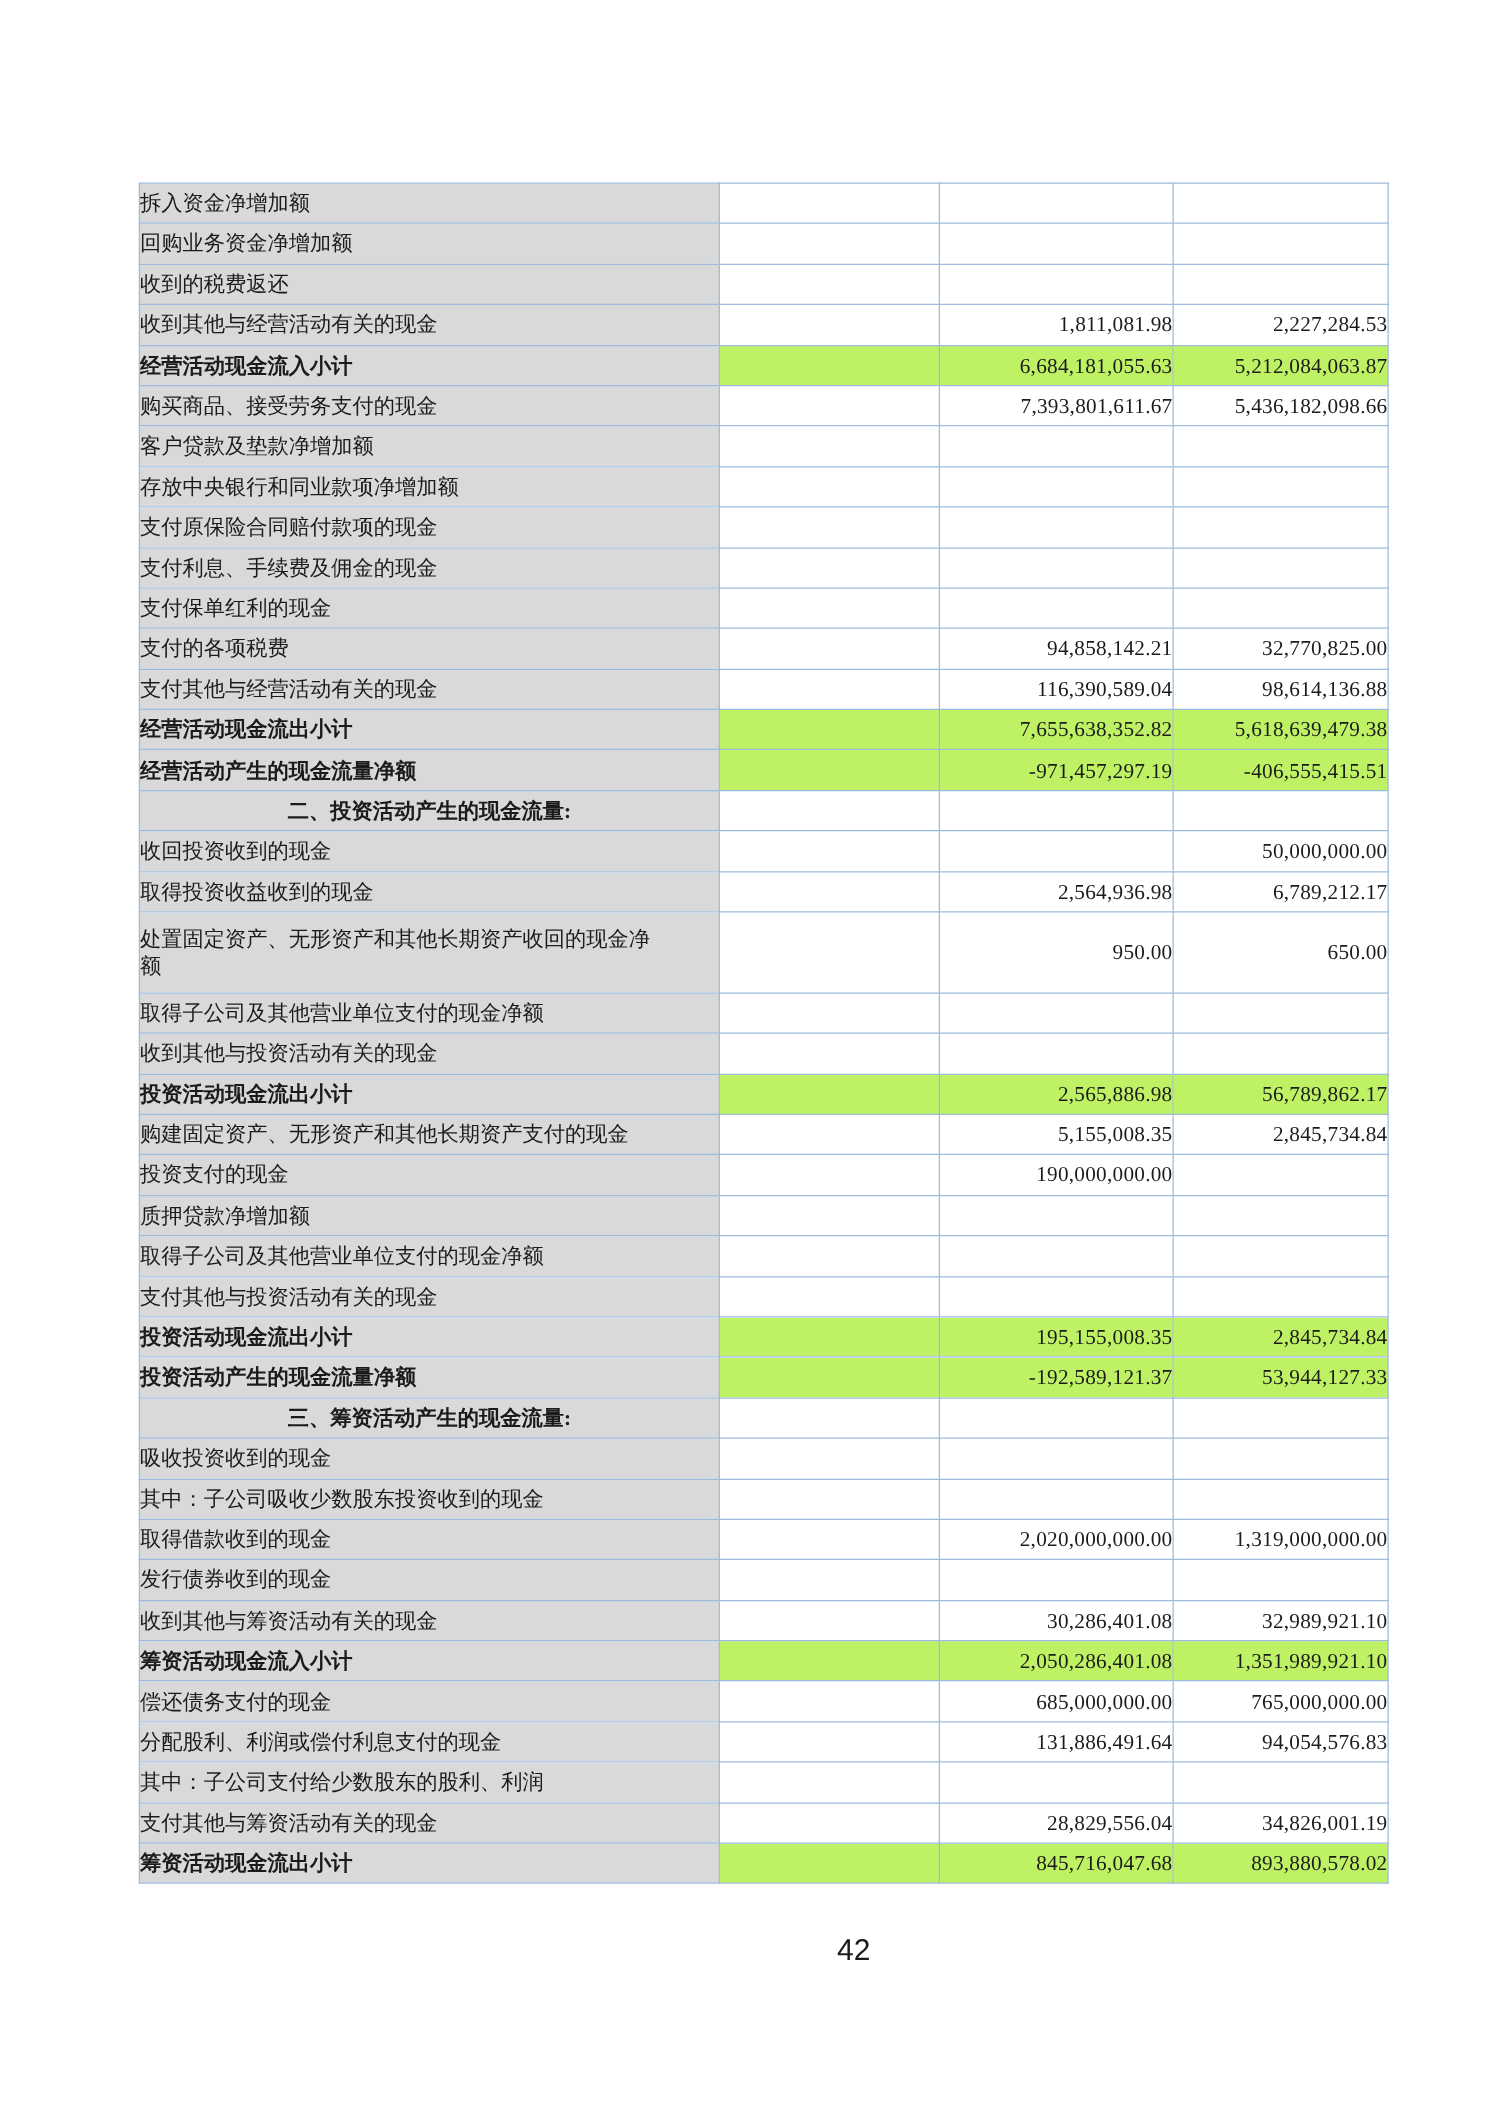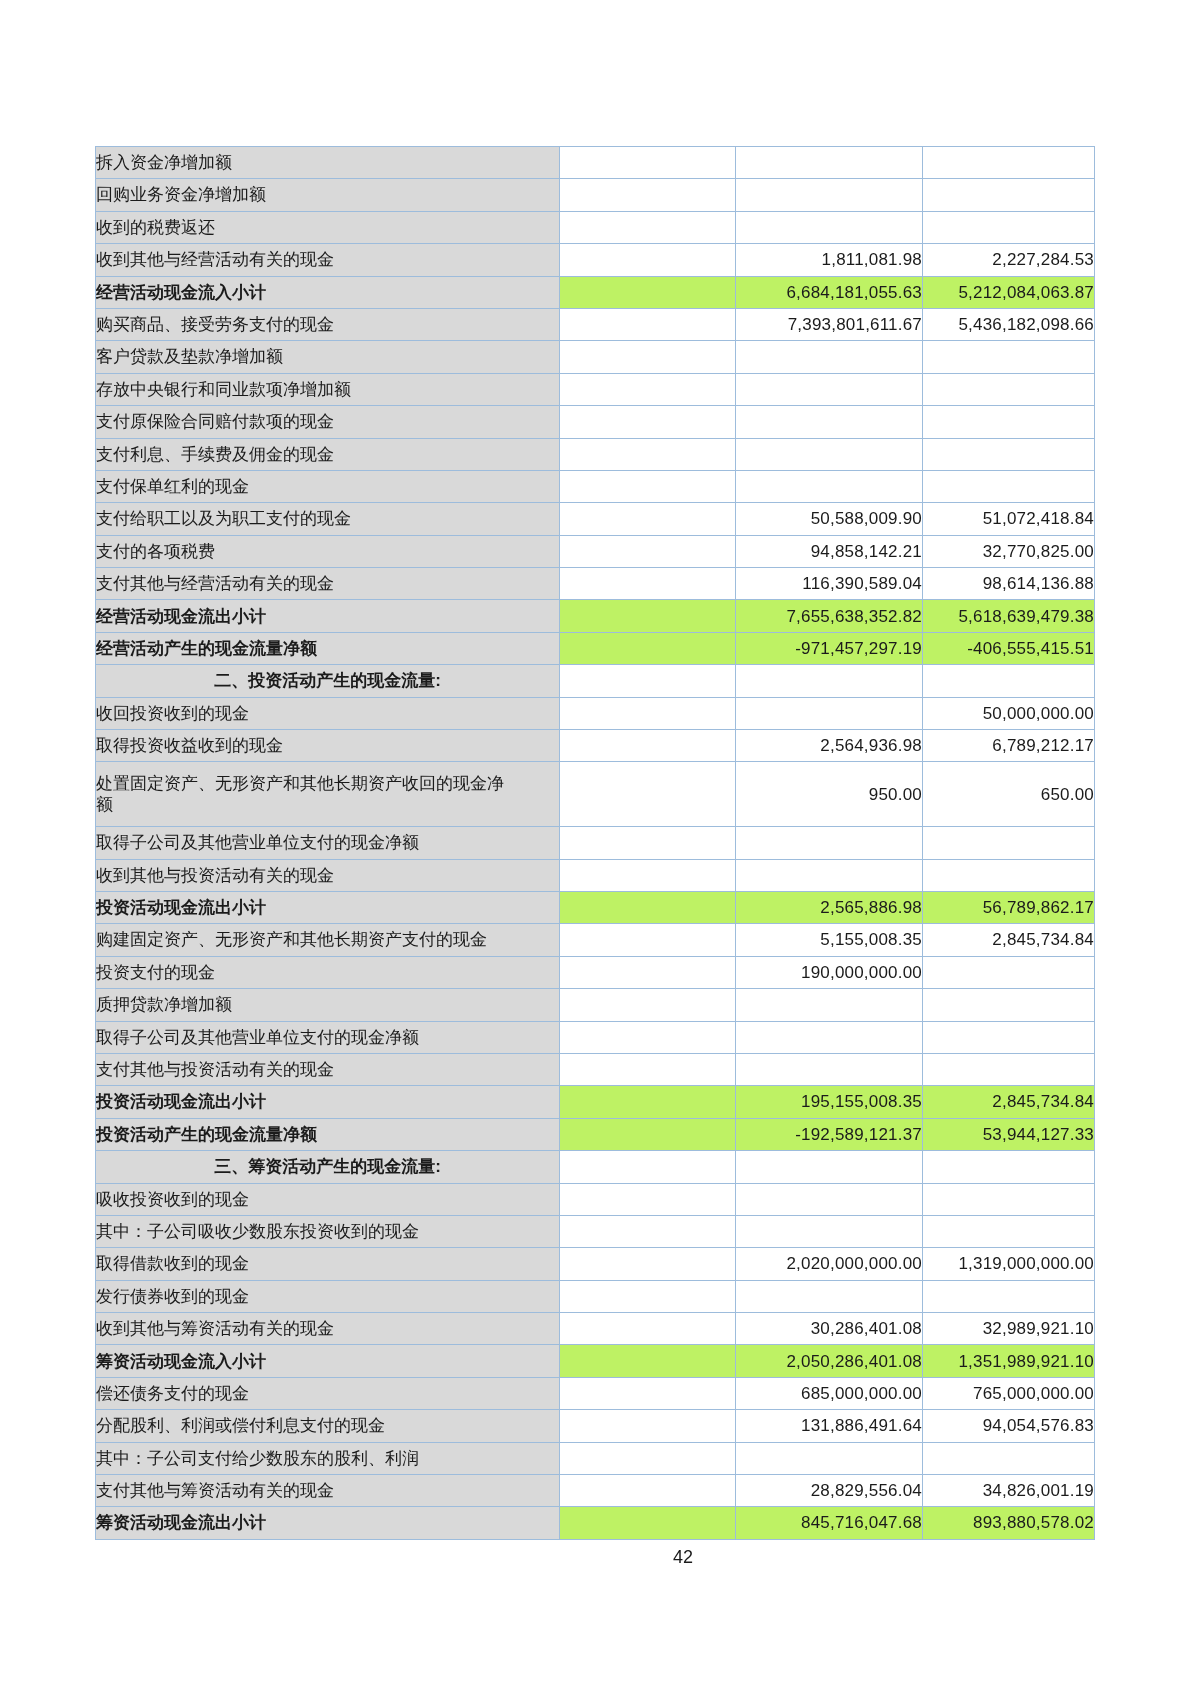--- a/index.html
+++ b/index.html
@@ -10,22 +10,23 @@
   body {
     width: 1200px;
     height: 1697px;
     position: relative;
     font-family: "Liberation Sans", "DejaVu Sans", sans-serif;
     color: #1b1b1b;
     overflow: hidden;
   }
   .table-wrap {
     position: absolute;
-    left: 95px;
+    left: 111px;
     top: 146px;
+    font-family: Liberation Serif, serif;
   }
   table.cashflow {
     border-collapse: collapse;
     table-layout: fixed;
     width: 999px;
   }
   table.cashflow td {
     border: 1.5px solid #9dbcdc;
     height: 32.4px;
     box-sizing: border-box;
@@ -64,21 +65,21 @@
   }
   tr.tall td {
     height: 64.8px;
   }
   .page-number {
     position: absolute;
     top: 1547px;
     left: 635px;
     width: 96px;
     text-align: center;
-    font-size: 18px;
+    font-size: 24px;
     color: #1b1b1b;
   }
 </style>
 </head>
 <body>
 
 <div class="table-wrap">
   <table class="cashflow">
     <colgroup>
       <col style="width:464px">
@@ -147,26 +148,20 @@
           <td class="num"></td>
           <td class="num"></td>
         </tr>
         <tr class="item">
           <td class="label">支付保单红利的现金</td>
           <td class="notes"></td>
           <td class="num"></td>
           <td class="num"></td>
         </tr>
         <tr class="item">
-          <td class="label">支付给职工以及为职工支付的现金</td>
-          <td class="notes"></td>
-          <td class="num">50,588,009.90</td>
-          <td class="num">51,072,418.84</td>
-        </tr>
-        <tr class="item">
           <td class="label">支付的各项税费</td>
           <td class="notes"></td>
           <td class="num">94,858,142.21</td>
           <td class="num">32,770,825.00</td>
         </tr>
         <tr class="item">
           <td class="label">支付其他与经营活动有关的现金</td>
           <td class="notes"></td>
           <td class="num">116,390,589.04</td>
           <td class="num">98,614,136.88</td>

